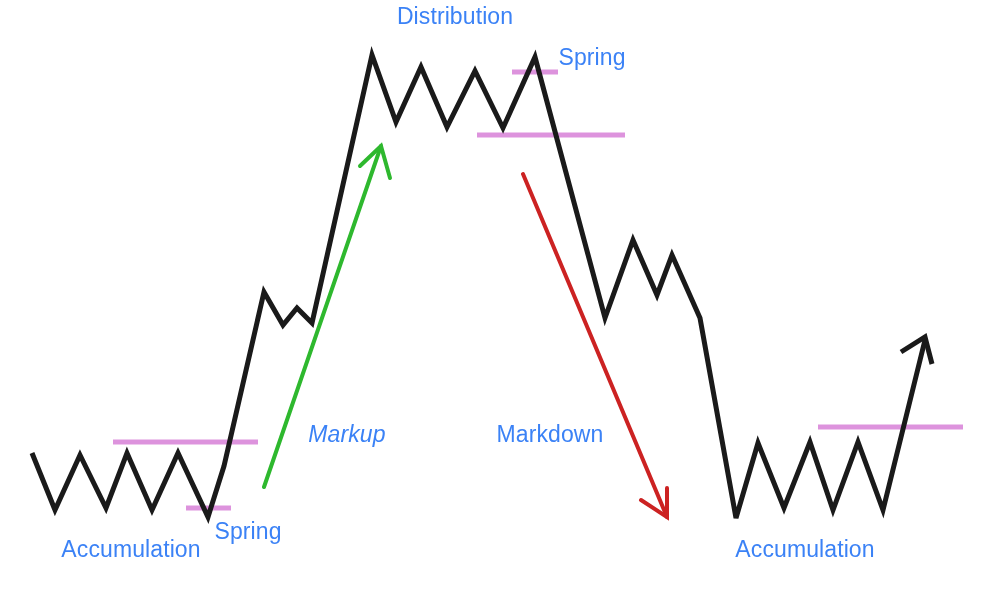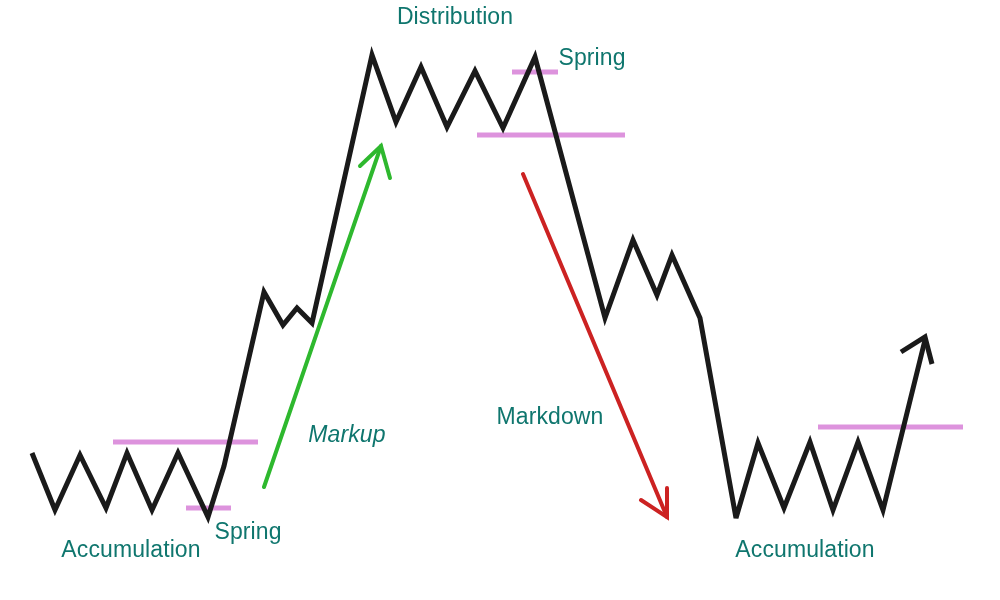--- a/index.html
+++ b/index.html
@@ -20,21 +20,21 @@
   #market-cycle-svg {
     position: absolute;
     left: 0;
     top: 0;
     width: 1000px;
     height: 600px;
     display: block;
   }
   .label {
     position: absolute;
-    color: #0f766e;
+    color: #3b82f6;
     font-size: 23px;
     font-family: "Liberation Sans", sans-serif;
     white-space: nowrap;
     transform: translate(-50%, -50%);
     letter-spacing: 0.1px;
   }
 </style>
 </head>
 <body>
 
@@ -60,18 +60,18 @@
 
     <g>
       <line id="markdown-shaft" stroke="#cc2222" stroke-width="4" stroke-linecap="round" x1="523" y1="174" x2="667" y2="517"></line>
       <polyline id="markdown-head" fill="none" stroke="#cc2222" stroke-width="4" stroke-linejoin="miter" stroke-linecap="round" points="641,500 667,517 667,488"></polyline>
     </g>
   </svg>
 
   <div class="label" id="label-0" style="left: 455px; top: 16px;">Distribution</div>
   <div class="label" id="label-1" style="left: 592px; top: 57px;">Spring</div>
   <div class="label" id="label-2" style="left: 347px; top: 434px; font-style: italic;">Markup</div>
-  <div class="label" id="label-3" style="left: 550px; top: 416px;">Markdown</div>
+  <div class="label" id="label-3" style="left: 550px; top: 434px;">Markdown</div>
   <div class="label" id="label-4" style="left: 248px; top: 531px;">Spring</div>
   <div class="label" id="label-5" style="left: 131px; top: 549px;">Accumulation</div>
   <div class="label" id="label-6" style="left: 805px; top: 549px;">Accumulation</div>
 
 </div>
 
 </body></html>

